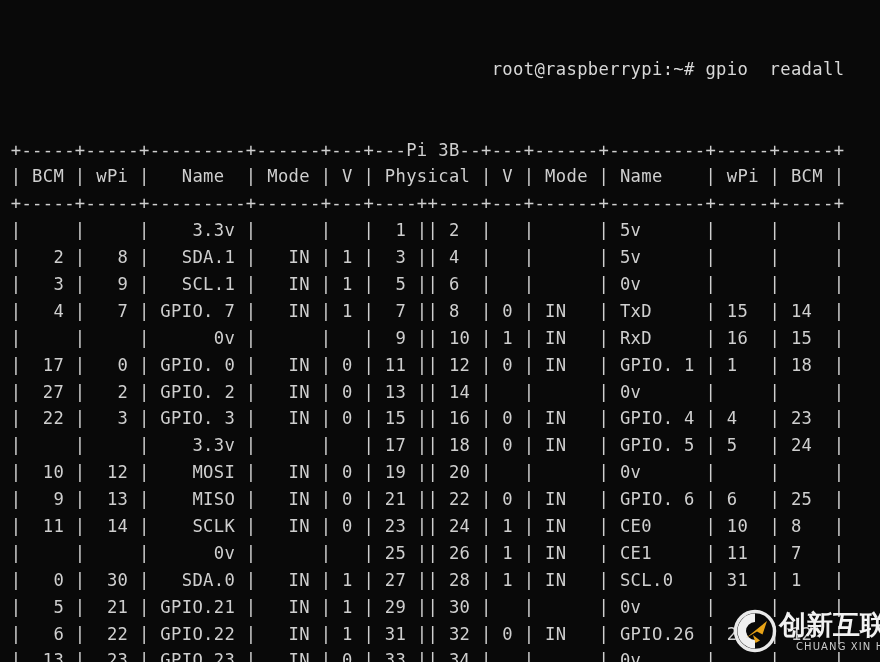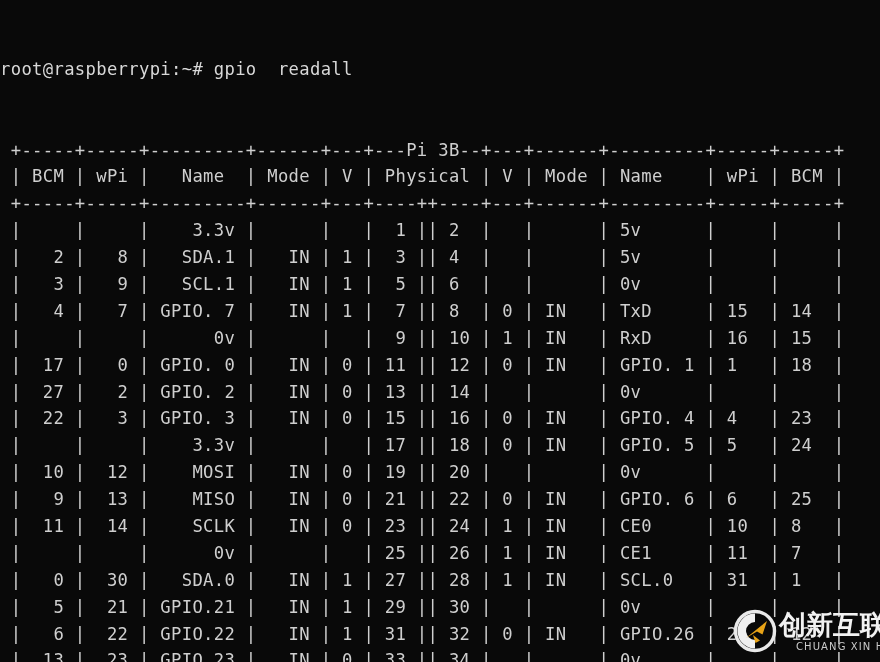--- a/index.html
+++ b/index.html
@@ -22,20 +22,21 @@
     padding: 2px 0 0 0;
     font-size: 17.2px;
     line-height: 26.9px;
     color: #cfcfcf;
     white-space: pre;
     letter-spacing: 0.34px;
   }
   .line {
     white-space: pre;
     height: 26.9px;
+    text-align: right;
   }
   .prompt-line {
     color: #d8d8d8;
   }
   
   #watermark {
     position: absolute;
     left: 733px;
     top: 606px;
     width: 147px;

